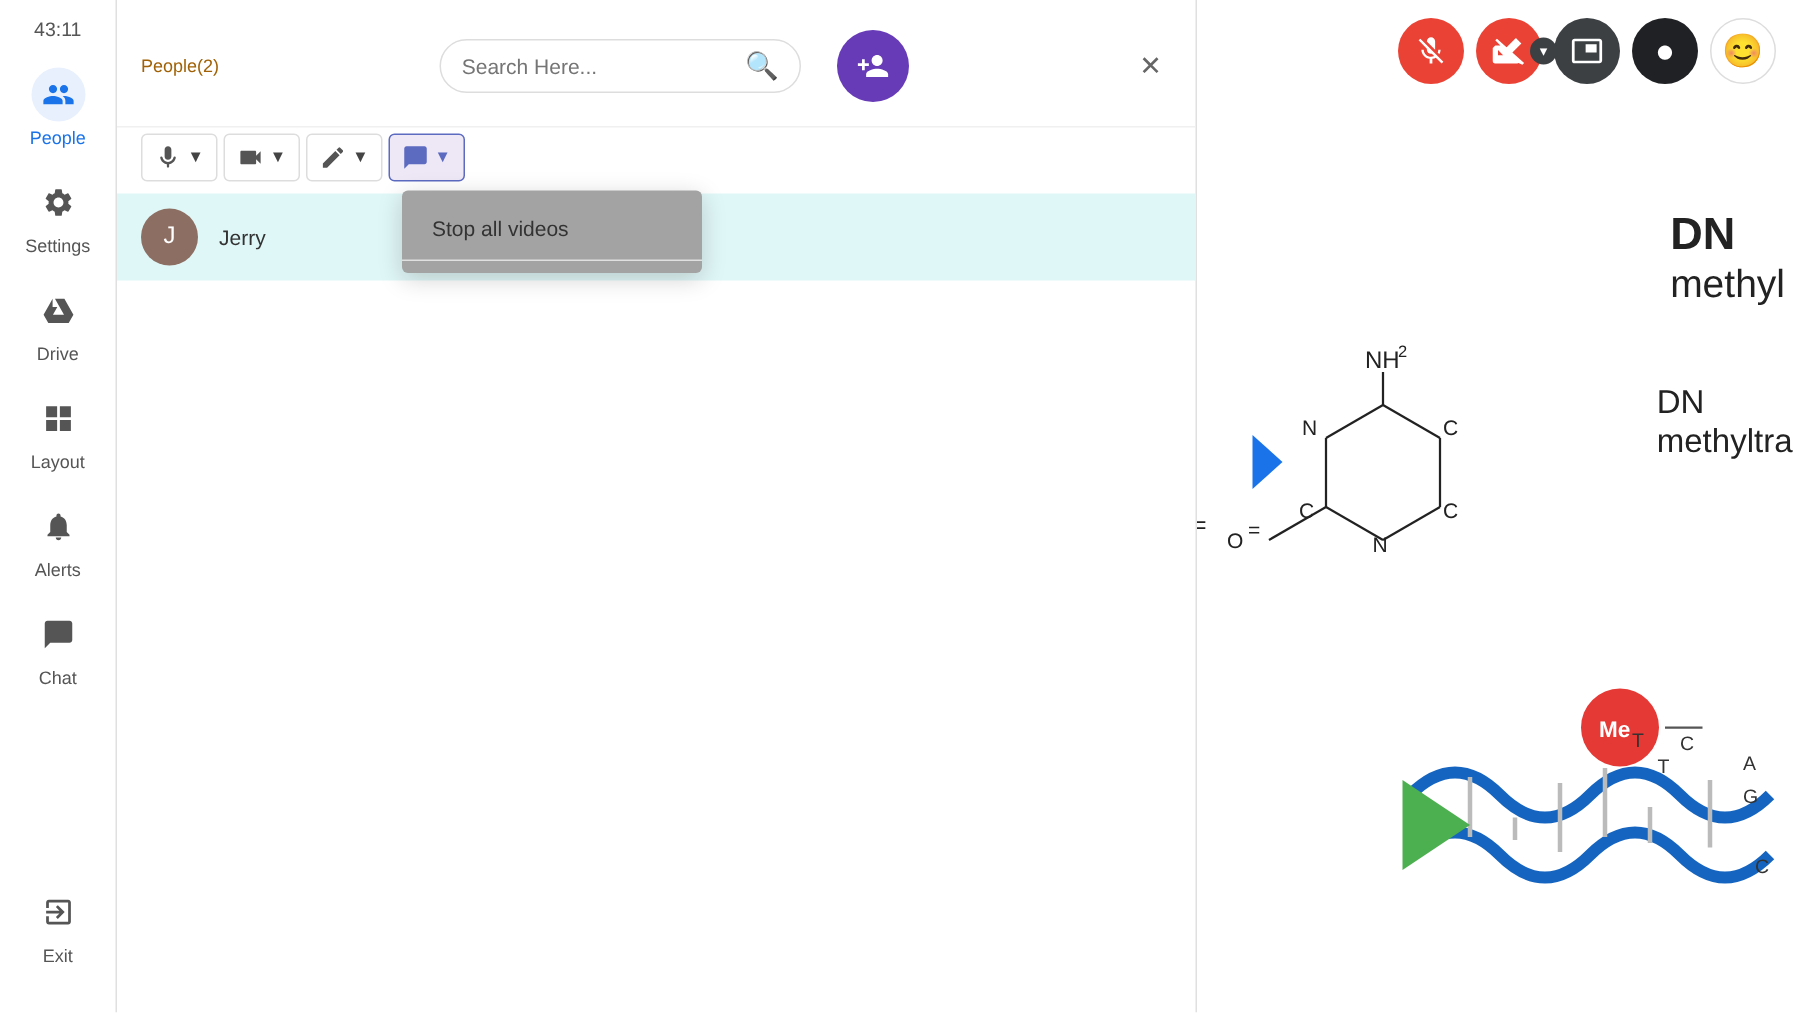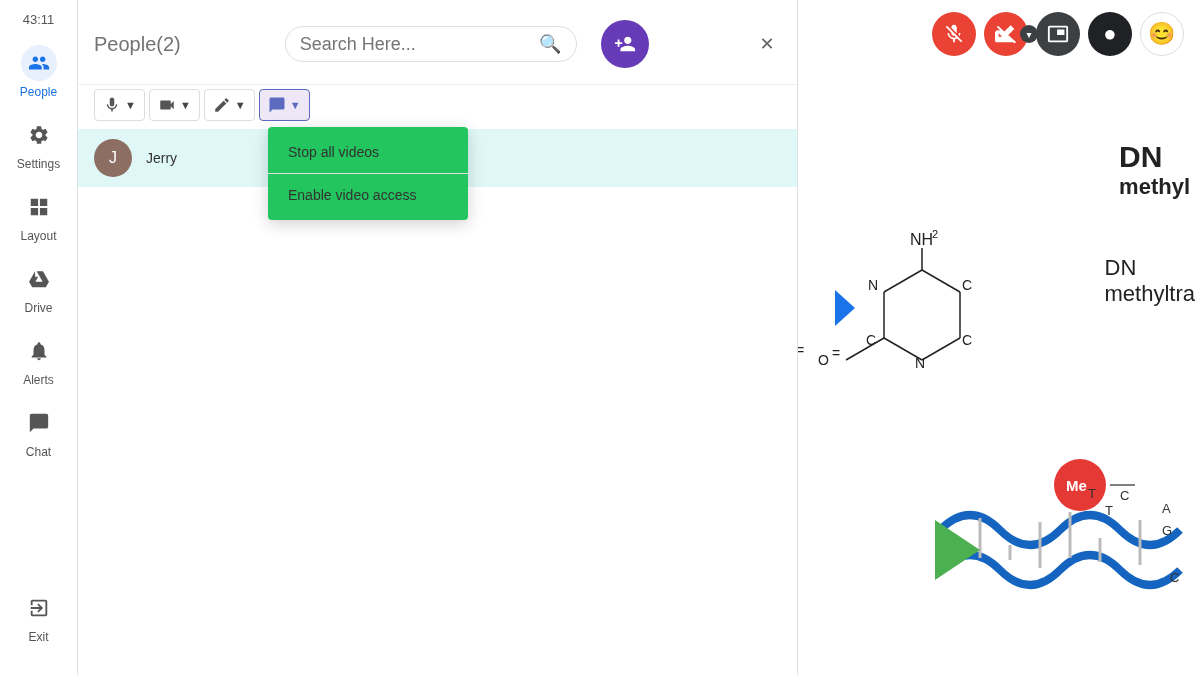--- a/index.html
+++ b/index.html
@@ -57,22 +57,22 @@
       flex-direction: column;
     }
     .panel-header {
       display: flex;
       align-items: center;
       justify-content: space-between;
       padding: 14px 16px 10px;
       border-bottom: 1px solid #f0f0f0;
     }
     .panel-title {
-      font-size: 20px;
-      color: #737373;
+      font-size: 12px;
+      color: #a16207;
       font-weight: 500;
     }
     .close-btn {
       background: none;
       border: none;
       cursor: pointer;
       color: #666;
       font-size: 18px;
       width: 28px; height: 28px;
       display: flex; align-items: center; justify-content: center;
@@ -85,21 +85,21 @@
       margin: 12px 16px;
       border: 1px solid #ddd;
       border-radius: 24px;
       padding: 6px 14px;
       gap: 8px;
     }
     .search-input {
       border: none;
       outline: none;
       flex: 1;
-      font-size: 18px;
+      font-size: 14px;
       color: #a16207;
       background: transparent;
     }
     .search-icon { color: #555; font-size: 18px; cursor: pointer; }
 
     .add-person-btn {
       width: 48px; height: 48px;
       background: #673ab7;
       border-radius: 50%;
       border: none;
@@ -133,21 +133,21 @@
       background: #ede7f6;
     }
     .ctrl-btn svg { width: 18px; height: 18px; }
     .chevron { font-size: 11px; }
 
     
     .dropdown-menu {
       position: absolute;
       top: 42px;
       left: 190px;
-      background: #22c55e;
+      background: #a3a3a3;
       border-radius: 4px;
       box-shadow: 0 4px 16px rgba(0,0,0,0.18);
       z-index: 100;
       min-width: 200px;
       padding: 6px 0;
     }
     .dropdown-item {
       padding: 11px 20px;
       font-size: 14px;
       color: #333;
@@ -283,33 +283,33 @@
       <svg viewBox="0 0 24 24" fill="#555">
         <path d="M19.14 12.94c.04-.3.06-.61.06-.94s-.02-.64-.07-.94l2.03-1.58a.49.49 0 0 0 .12-.61l-1.92-3.32a.488.488 0 0 0-.59-.22l-2.39.96c-.5-.38-1.03-.7-1.62-.94l-.36-2.54a.484.484 0 0 0-.48-.41h-3.84c-.24 0-.43.17-.47.41l-.36 2.54c-.59.24-1.13.57-1.62.94l-2.39-.96c-.22-.08-.47 0-.59.22L2.74 8.87a.49.49 0 0 0 .12.61l2.03 1.58c-.05.3-.09.63-.09.94s.02.64.07.94l-2.03 1.58a.49.49 0 0 0-.12.61l1.92 3.32c.12.22.37.29.59.22l2.39-.96c.5.38 1.03.7 1.62.94l.36 2.54c.05.24.24.41.48.41h3.84c.24 0 .44-.17.47-.41l.36-2.54c.59-.24 1.13-.56 1.62-.94l2.39.96c.22.08.47 0 .59-.22l1.92-3.32a.49.49 0 0 0-.12-.61l-2.01-1.58zM12 15.6c-1.98 0-3.6-1.62-3.6-3.6s1.62-3.6 3.6-3.6 3.6 1.62 3.6 3.6-1.62 3.6-3.6 3.6z"></path>
       </svg>
     </div>
     <span>Settings</span>
   </div>
 
   <div class="sidebar-item">
     <div class="icon-wrap">
       <svg viewBox="0 0 24 24" fill="#555">
+        <path d="M7.71 3.5L1.15 15l3.43 6 6.56-11.5H7.71zM22.85 15L16.29 3.5h-6.85l6.56 11.5H22.85zM4.58 21h14.84l3.43-6H1.15z"></path>
+      </svg>
+    </div>
+    <span>Drive</span>
+  </div>
+
+  <div class="sidebar-item">
+    <div class="icon-wrap">
+      <svg viewBox="0 0 24 24" fill="#555">
         <path d="M3 3h8v8H3zm0 10h8v8H3zm10-10h8v8h-8zm0 10h8v8h-8z"></path>
       </svg>
     </div>
     <span>Layout</span>
-  </div>
-
-  <div class="sidebar-item">
-    <div class="icon-wrap">
-      <svg viewBox="0 0 24 24" fill="#555">
-        <path d="M7.71 3.5L1.15 15l3.43 6 6.56-11.5H7.71zM22.85 15L16.29 3.5h-6.85l6.56 11.5H22.85zM4.58 21h14.84l3.43-6H1.15z"></path>
-      </svg>
-    </div>
-    <span>Drive</span>
   </div>
 
   <div class="sidebar-item">
     <div class="icon-wrap">
       <svg viewBox="0 0 24 24" fill="#555">
         <path d="M12 22c1.1 0 2-.9 2-2h-4c0 1.1.9 2 2 2zm6-6V11c0-3.07-1.64-5.64-4.5-6.32V4c0-.83-.67-1.5-1.5-1.5s-1.5.67-1.5 1.5v.68C7.63 5.36 6 7.92 6 11v5l-2 2v1h16v-1l-2-2z"></path>
       </svg>
     </div>
     <span>Alerts</span>
   </div>
@@ -377,21 +377,20 @@
     <button class="ctrl-btn active-blue">
       <svg viewBox="0 0 24 24" fill="#5c6bc0" width="18" height="18">
         <path d="M20 2H4c-1.1 0-2 .9-2 2v18l4-4h14c1.1 0 2-.9 2-2V4c0-1.1-.9-2-2-2z"></path>
       </svg>
       <span class="chevron" style="color:#5c6bc0;">▼</span>
     </button>
 
     <div class="dropdown-menu">
       <div class="dropdown-item">Stop all videos</div>
       <div class="dropdown-divider"></div>
-      <div class="dropdown-item">Enable video access</div>
     </div>
   </div>
 
   <div class="person-list">
 
     <div class="person-item highlighted show-actions">
       <div class="avatar" style="background:#8d6e63;">J</div>
       <span class="person-name">Jerry</span>
     </div>
 
@@ -429,21 +428,21 @@
 
     <button class="top-btn emoji">
       <span>😊</span>
     </button>
   </div>
 
   <div class="slide-content">
 
     <div style="position:absolute; top:140px; right:10px; text-align:left; font-size:30px; font-weight:600; color:#222;">
       <div>DN</div>
-      <div style="font-size:22px; font-weight:700;">methyl</div>
+      <div style="font-size:26px; font-weight:400;">methyl</div>
     </div>
     <div style="position:absolute; top:255px; right:0; text-align:left; font-size:22px; font-weight:500; color:#222; padding-right:5px;">
       <div>DN</div>
       <div>methyltra</div>
     </div>
 
     <svg class="chem-diagram" viewBox="0 0 460 420" style="position:absolute; top:190px; right:0;">
 
       <text x="170" y="55" font-size="16" fill="#222" font-family="Arial">NH</text>
       <text x="192" y="48" font-size="11" fill="#222" font-family="Arial">2</text>

